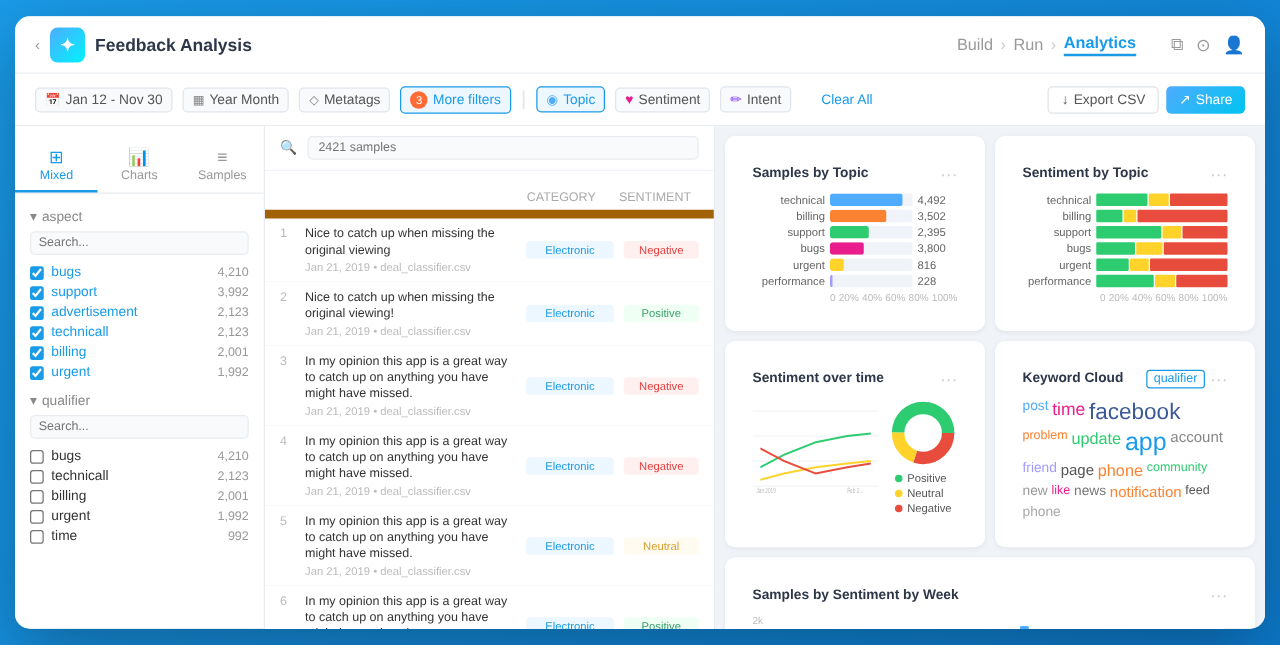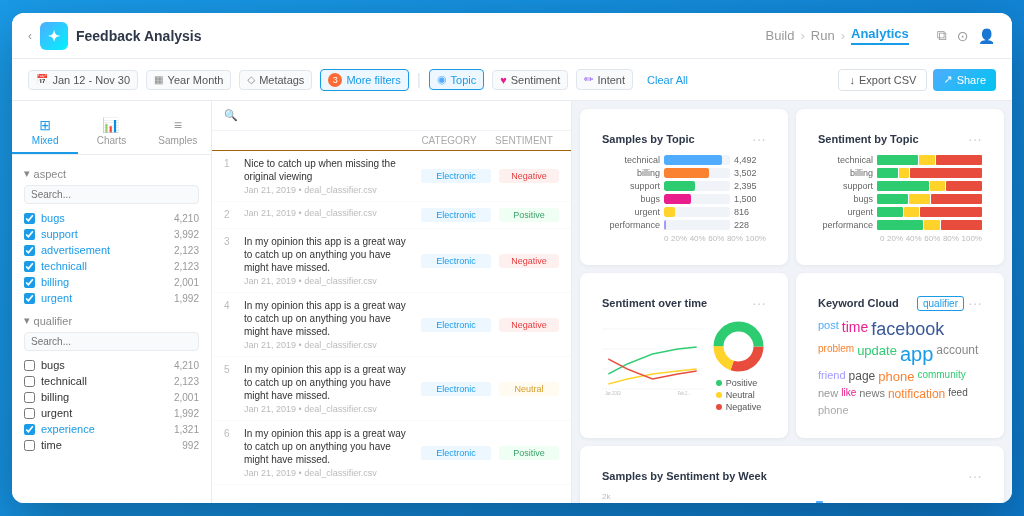--- a/index.html
+++ b/index.html
@@ -74,21 +74,21 @@
     .filter-item .fi-icon { font-size: 10px; color: #888; }
     .filter-badge {
       background: #ff6b35; color: white;
       border-radius: 50%; width: 14px; height: 14px;
       font-size: 9px; display: flex; align-items: center; justify-content: center;
     }
     .filter-sep { color: #e0e6ed; }
     .filter-active { color: #1a9be8; border-color: #1a9be8; background: #edf7ff; }
     .filter-sentiment { color: #e91e8c; }
     .filter-intent { color: #7c3aed; }
-    .clear-btn { color: #1a9be8; font-size: 11px; cursor: pointer; font-weight: 500; margin-left: 6px; }
+    .clear-btn { color: #1a9be8; font-size: 11px; cursor: pointer; font-weight: 500; margin-left: 16px; }
     .filter-bar-right { margin-left: auto; display: flex; gap: 6px; }
     .export-btn {
       display: flex; align-items: center; gap: 4px;
       font-size: 11px; color: #555; cursor: pointer;
       padding: 4px 10px; border: 1px solid #dde3ea; border-radius: 4px;
       background: white;
     }
     .share-btn {
       display: flex; align-items: center; gap: 4px;
       font-size: 11px; color: white; cursor: pointer;
@@ -153,21 +153,21 @@
     }
     .samples-header {
       padding: 8px 12px; border-bottom: 1px solid #f0f4f8;
       display: flex; align-items: center; gap: 8px;
     }
     .samples-search {
       flex: 1; border: 1px solid #e8ecf0; border-radius: 4px;
       padding: 3px 8px; font-size: 10px; color: #999; background: #f8fafc;
     }
     .samples-cols {
-      display: flex; padding: 4px 12px; border-bottom: 1px solid #a16207;
+      display: flex; padding: 4px 12px; border-bottom: 7px solid #a16207; margin-top: 12px;
     }
     .col-header { font-size: 10px; color: #aaa; font-weight: 500; }
     .col-spacer { flex: 1; }
     .col-cat { width: 80px; text-align: center; }
     .col-sent { width: 70px; text-align: center; }
     .sample-row {
       padding: 6px 12px; border-bottom: 1px solid #f8fafc;
       display: flex; gap: 8px; align-items: flex-start;
     }
     .sample-num { font-size: 10px; color: #bbb; min-width: 12px; margin-top: 1px; }
@@ -391,58 +391,55 @@
             <div class="sidebar-item">
       <input type="checkbox" style="">
       <span class="item-label">billing</span>
       <span class="item-count">2,001</span>
     </div>
             <div class="sidebar-item">
       <input type="checkbox" style="">
       <span class="item-label">urgent</span>
       <span class="item-count">1,992</span>
     </div>
-            <div class="sidebar-item checked">
-      <input type="checkbox" checked="" style="">
-      <span class="item-label">experience</span>
-      <span class="item-count">1,321</span>
-    </div>
             <div class="sidebar-item">
       <input type="checkbox" style="">
       <span class="item-label">time</span>
       <span class="item-count">992</span>
     </div>
           </div>
       </div>
     </div>
 
     <div class="content-area">
 
       <div class="samples-list">
         <div class="samples-header">
           <span style="color:#bbb;font-size:11px">🔍</span>
+          <input class="samples-search" type="text" placeholder="2421 samples" style="">
         </div>
         <div class="samples-cols">
           <div class="col-spacer"></div>
           <div class="col-header col-cat">CATEGORY</div>
           <div class="col-header col-sent">SENTIMENT</div>
         </div>
         <div id="sample-rows">
             <div class="sample-row">
     <span class="sample-num">1</span>
     <div class="sample-text-area">
       <div class="sample-text">Nice to catch up when missing the original viewing</div>
       <div class="sample-meta">Jan 21, 2019 • deal_classifier.csv</div>
     </div>
     <div class="sample-category">Electronic</div>
     <div class="sample-sentiment sent-negative">Negative</div>
   </div>
             <div class="sample-row">
     <span class="sample-num">2</span>
     <div class="sample-text-area">
+      <div class="sample-text">Nice to catch up when missing the original viewing!</div>
       <div class="sample-meta">Jan 21, 2019 • deal_classifier.csv</div>
     </div>
     <div class="sample-category">Electronic</div>
     <div class="sample-sentiment sent-positive">Positive</div>
   </div>
             <div class="sample-row">
     <span class="sample-num">3</span>
     <div class="sample-text-area">
       <div class="sample-text">In my opinion this app is a great way to catch up on anything you have might have missed.</div>
       <div class="sample-meta">Jan 21, 2019 • deal_classifier.csv</div>
@@ -508,21 +505,21 @@
     <div class="topic-bar-wrap">
       <div class="topic-bar" style="width:47%;background:#2ecc71"></div>
     </div>
     <span class="topic-count">2,395</span>
   </div>
               <div class="topic-row">
     <span class="topic-label">bugs</span>
     <div class="topic-bar-wrap">
       <div class="topic-bar" style="width:41%;background:#e91e8c"></div>
     </div>
-    <span class="topic-count">1,500</span>
+    <span class="topic-count">3,800</span>
   </div>
               <div class="topic-row">
     <span class="topic-label">urgent</span>
     <div class="topic-bar-wrap">
       <div class="topic-bar" style="width:16%;background:#ffd32a"></div>
     </div>
     <span class="topic-count">816</span>
   </div>
               <div class="topic-row">
     <span class="topic-label">performance</span>

